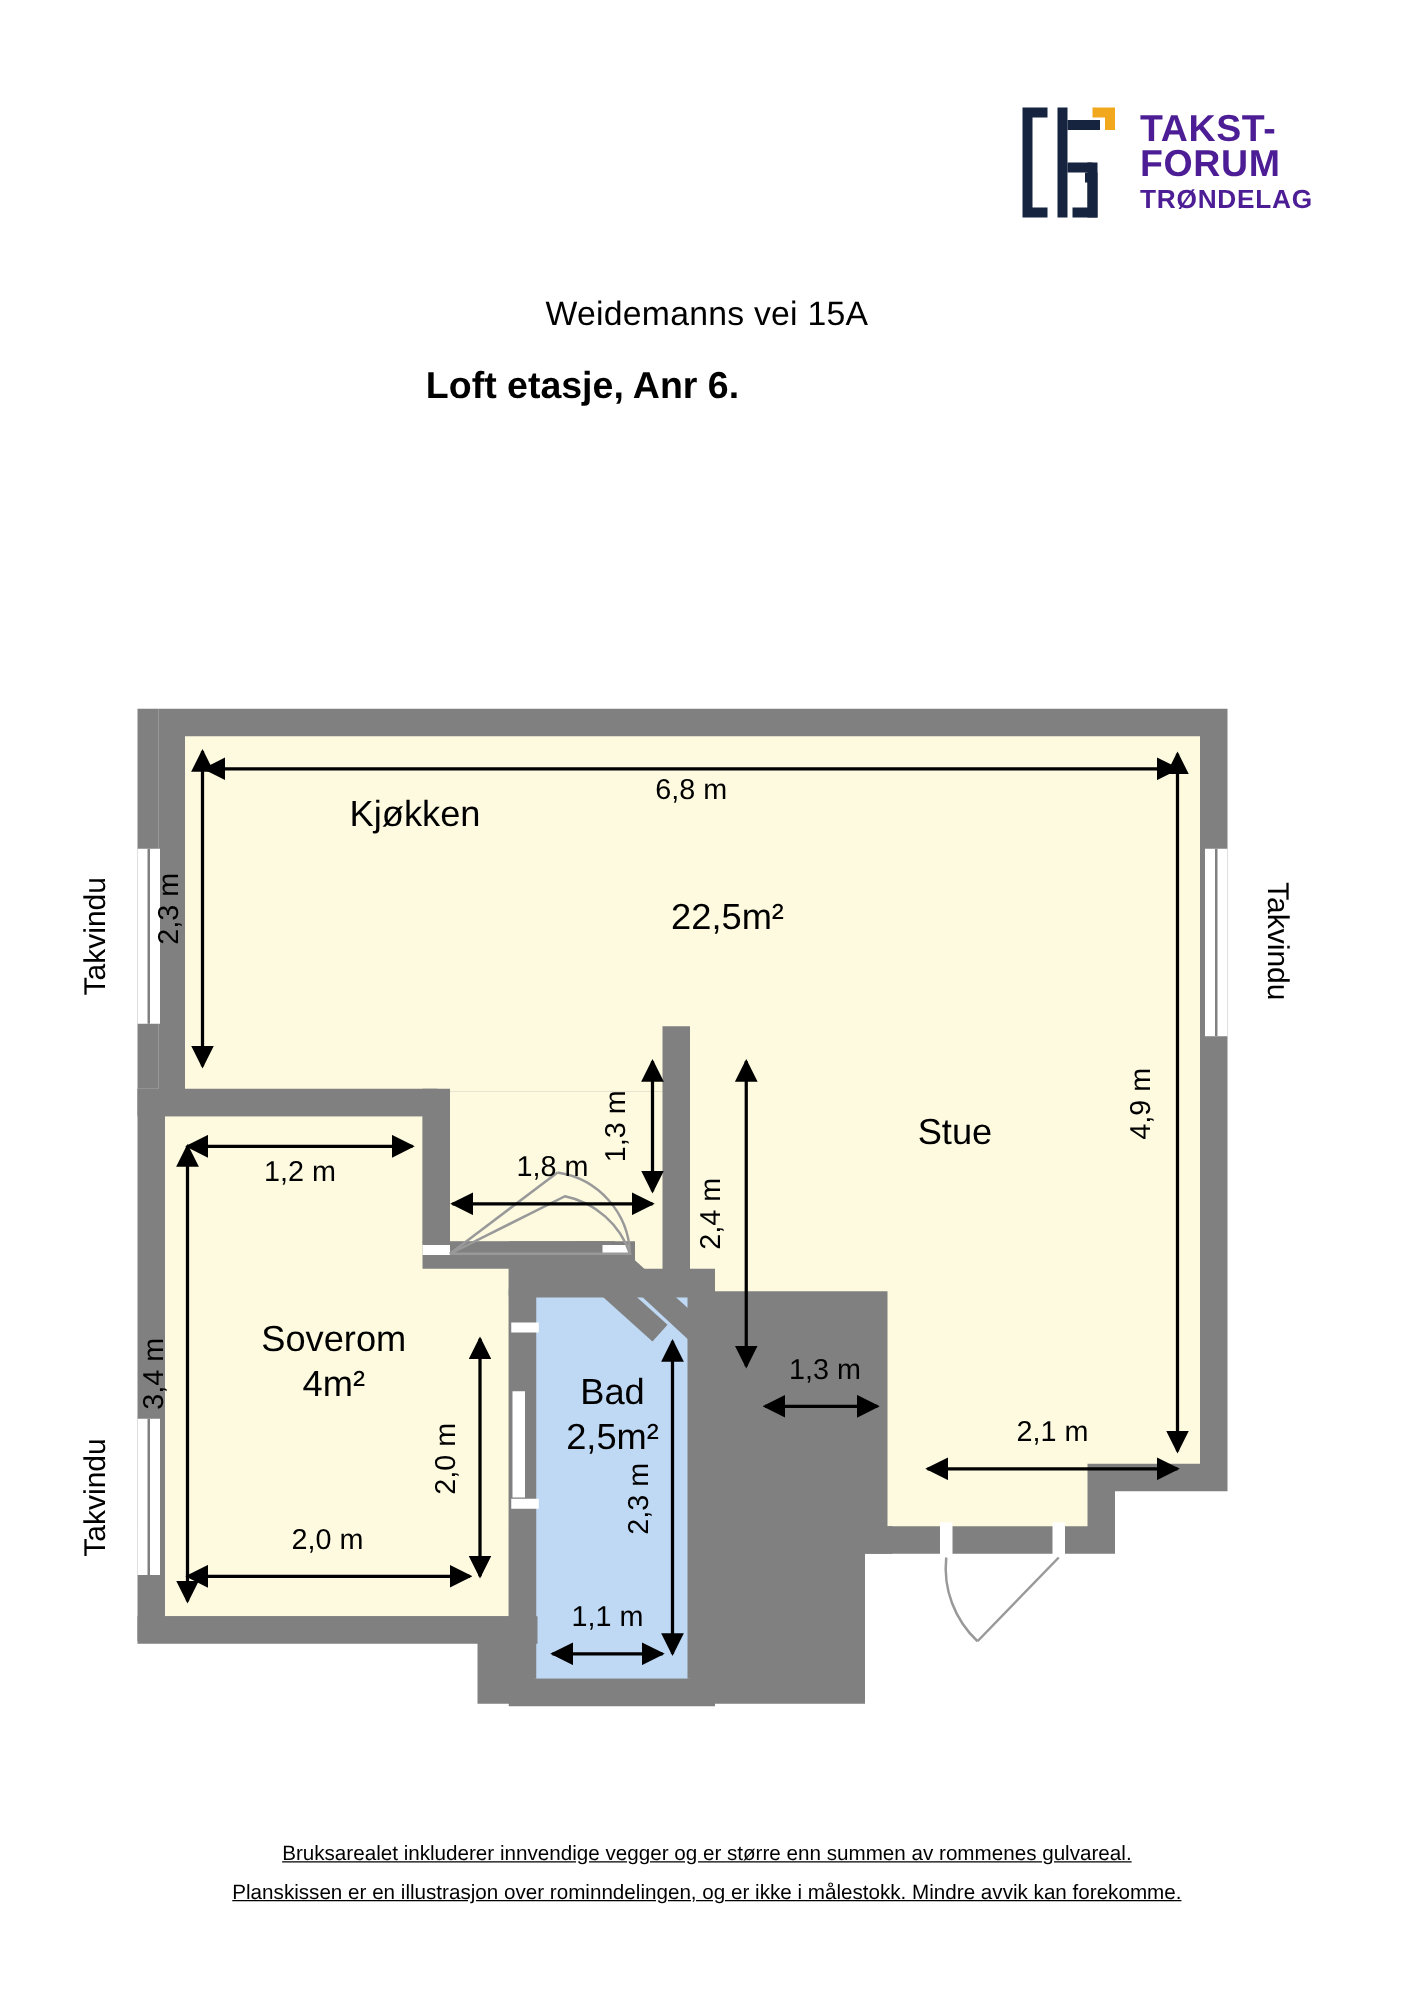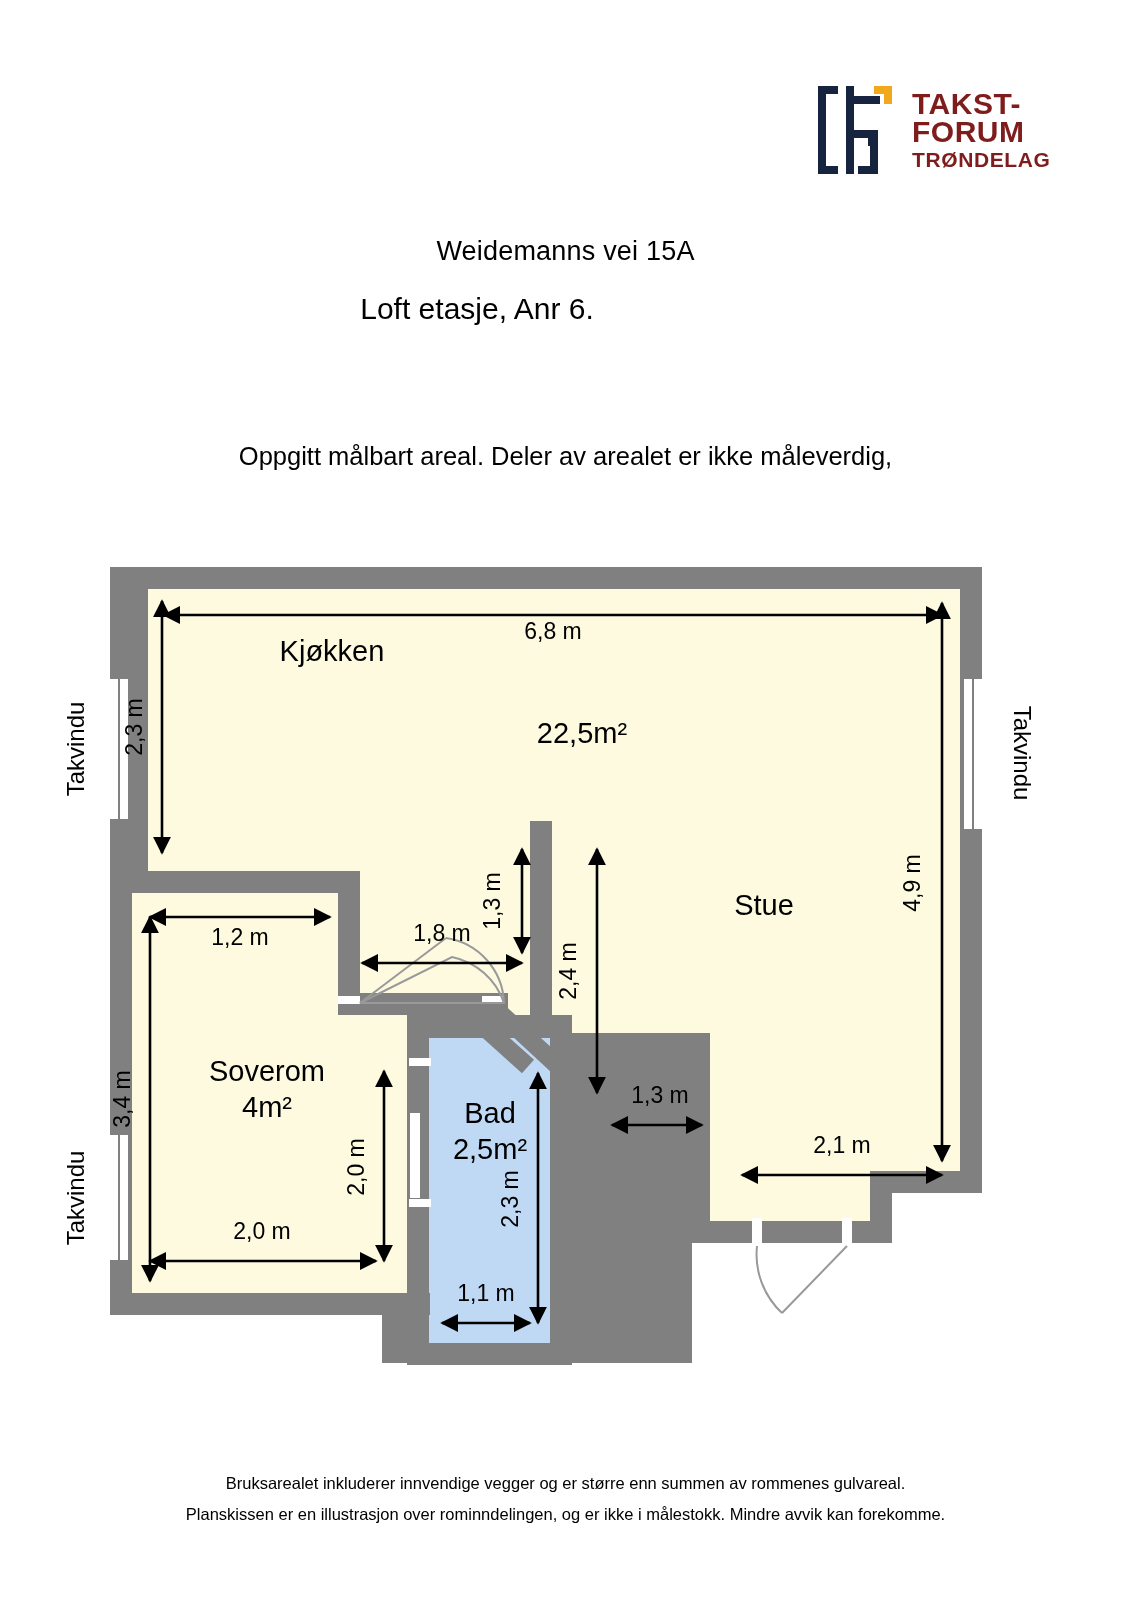--- a/index.html
+++ b/index.html
@@ -27,21 +27,21 @@
     display: flex;
     align-items: center;
     gap: 18px;
   }
   .logo-mark { width: 82px; height: 92px; flex: 0 0 auto; }
   .logo-words {
     display: flex;
     flex-direction: column;
     justify-content: center;
     line-height: 0.96;
-    color: #7f1d1d;
+    color: #4c1d95;
   }
   .logo-line1, .logo-line2 {
     font-size: 30px;
     font-weight: bold;
     letter-spacing: 0.5px;
   }
   .logo-line3 {
     font-size: 21px;
     font-weight: bold;
     letter-spacing: 0.6px;
@@ -55,25 +55,25 @@
     left: 0;
     width: 1131px;
     text-align: center;
     font-size: 27px;
     font-weight: normal;
     letter-spacing: 0.2px;
   }
   .title-sub {
     position: absolute;
     top: 292px;
-    left: 11px;
+    left: 0;
     width: 932px;
     text-align: center;
     font-size: 30px;
-    font-weight: normal;
+    font-weight: bold;
   }
 
   
   .note {
     position: absolute;
     top: 440px;
     left: 0;
     width: 1131px;
     text-align: center;
     font-size: 25.5px;
@@ -92,20 +92,21 @@
 
   
   .footer {
     position: absolute;
     top: 1468px;
     left: 0;
     width: 1131px;
     text-align: center;
     font-size: 16.5px;
     line-height: 1.9;
+    text-decoration: underline;
   }
   .footer div { white-space: nowrap; }
 </style>
 </head>
 <body>
 
 <div class="logo-block">
   <div class="logo-mark">
     <svg viewBox="0 0 82 92" width="82" height="92" xmlns="http://www.w3.org/2000/svg">
 
@@ -127,21 +128,20 @@
     <span class="logo-line1">TAKST-</span>
     <span class="logo-line2">FORUM</span>
     <span class="logo-line3">TRØNDELAG</span>
   </div>
 </div>
 
 <div class="title-main">Weidemanns vei 15A</div>
 <div class="title-sub">Loft etasje, Anr 6.</div>
 
 <div class="note">
-  <div>Oppgitt målbart areal. Deler av arealet er ikke måleverdig,</div>
 </div>
 
 <div class="plan-wrap">
 <svg class="plan-svg" width="1020" height="840" viewBox="0 0 1020 840" xmlns="http://www.w3.org/2000/svg">
   <defs>
     <marker id="arr-end" viewBox="0 0 10 10" refX="9" refY="5" markerWidth="7" markerHeight="7" orient="auto-start-reverse">
       <path d="M0 0 L10 5 L0 10 Z" fill="#000"></path>
     </marker>
     <marker id="arr-start" viewBox="0 0 10 10" refX="9" refY="5" markerWidth="7" markerHeight="7" orient="auto-start-reverse">
       <path d="M0 0 L10 5 L0 10 Z" fill="#000"></path>

